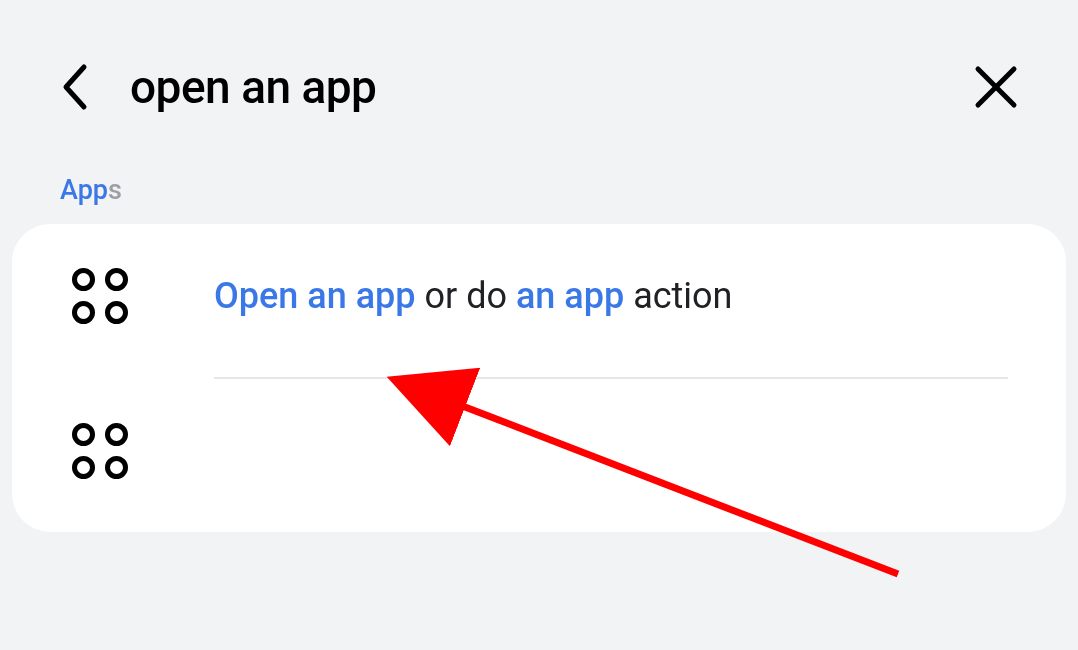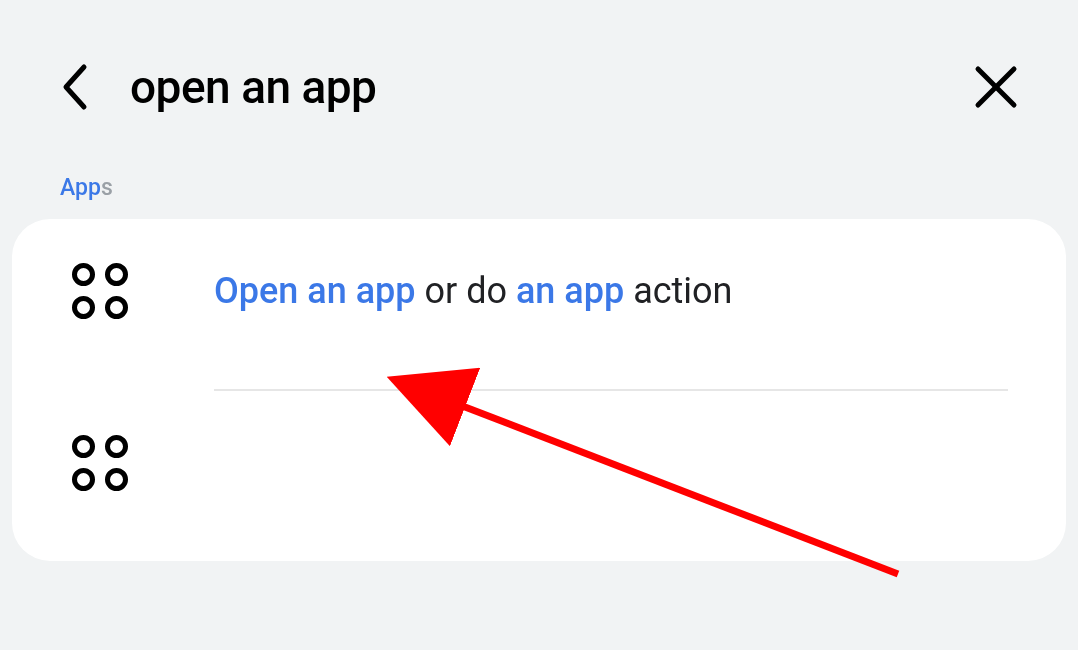--- a/index.html
+++ b/index.html
@@ -35,40 +35,40 @@
       letter-spacing: -0.5px;
     }
     .close-btn {
       cursor: pointer;
       display: flex;
       align-items: center;
       justify-content: center;
     }
     .section-header {
       padding: 20px 60px 18px 60px;
-      font-size: 23px;
+      font-size: 27px;
       font-weight: 500;
     }
     .section-highlight {
       color: #3b78e7;
     }
     .section-rest {
       color: #9aa0a6;
     }
     .results-card {
       background: #fff;
       margin: 0 12px;
       border-radius: 38px;
       padding: 0;
       overflow: hidden;
     }
     .result-item {
       display: flex;
       align-items: center;
-      padding: 44px 60px 70px 60px;
+      padding: 44px 60px 53px 60px;
       gap: 86px;
       cursor: pointer;
     }
     .result-icon {
       display: grid;
       grid-template-columns: 1fr 1fr;
       grid-template-rows: 1fr 1fr;
       gap: 9px;
       width: 56px;
       height: 56px;

